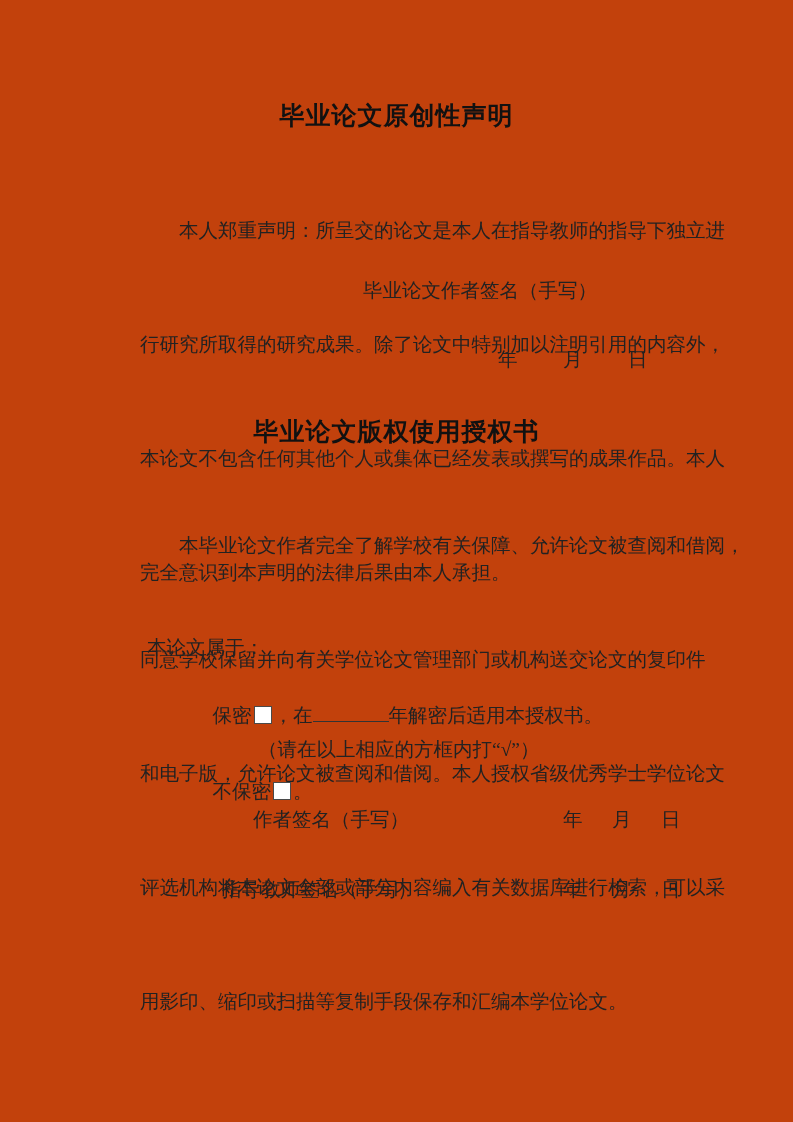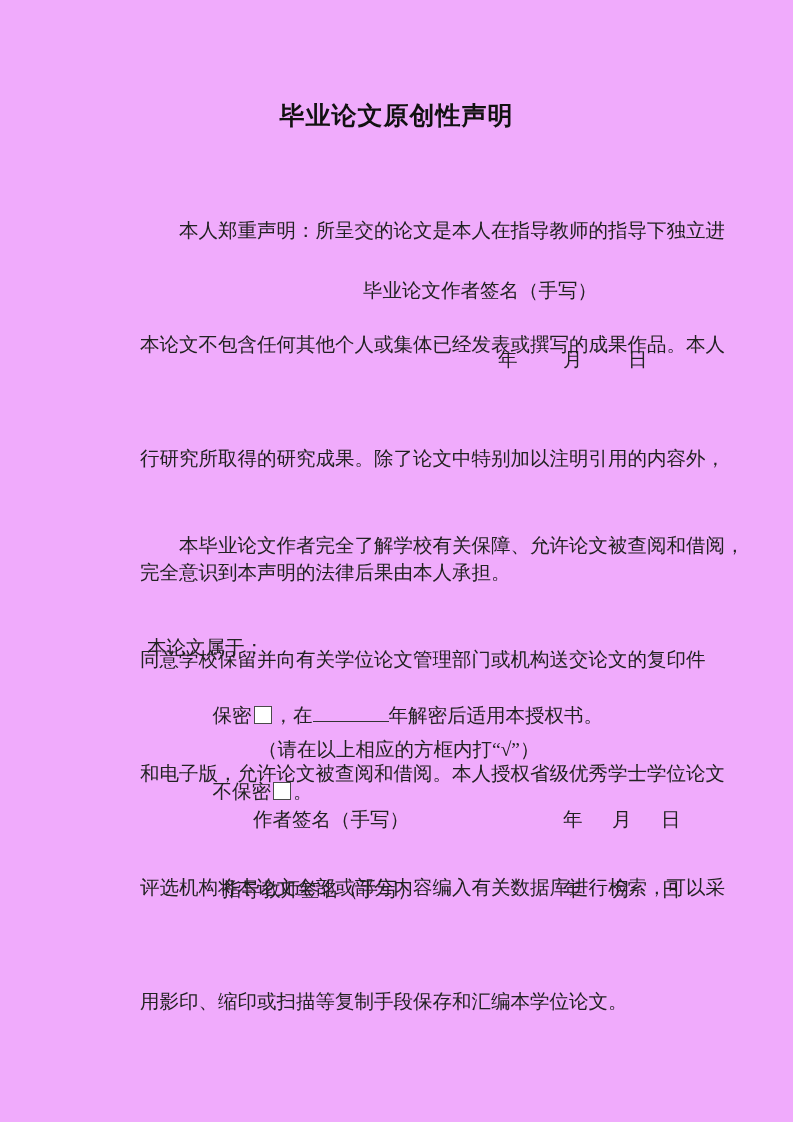--- a/index.html
+++ b/index.html
@@ -1,19 +1,19 @@
 <!DOCTYPE html>
 <html><head>
 <meta charset="utf-8">
 <style>
   html,body { margin:0; padding:0; background:#ffffff; }
   .page {
     position:relative;
     width:793px; height:1122px;
-    background:#f0abfc;
+    background:#c2410c;
     color:#222;
     font-family:"Liberation Serif","DejaVu Serif",serif;
     font-size:19.5px;
     overflow:hidden;
   }
   .doc-title {
     position:absolute; left:0; width:793px; margin:0;
     text-align:center;
     font-family:"Liberation Sans","DejaVu Sans",sans-serif;
     font-weight:bold; font-size:25px; line-height:30px;
@@ -49,29 +49,30 @@
 </style>
 </head>
 <body>
 
 <div class="page">
 
   <h1 class="doc-title t1">毕业论文原创性声明</h1>
 
   <div class="para p1">
     <div class="line">　　本人郑重声明：所呈交的论文是本人在指导教师的指导下独立进</div>
+    <div class="line">行研究所取得的研究成果。除了论文中特别加以注明引用的内容外，</div>
     <div class="line">本论文不包含任何其他个人或集体已经发表或撰写的成果作品。本人</div>
-    <div class="line">行研究所取得的研究成果。除了论文中特别加以注明引用的内容外，</div>
     <div class="line">完全意识到本声明的法律后果由本人承担。</div>
   </div>
 
   <div class="abs sig1">毕业论文作者签名（手写）</div>
 
   <div class="abs date1">年　月　日</div>
 
+  <h1 class="doc-title t2">毕业论文版权使用授权书</h1>
 
   <div class="para p2">
     <div class="line">　　本毕业论文作者完全了解学校有关保障、允许论文被查阅和借阅，</div>
     <div class="line">同意学校保留并向有关学位论文管理部门或机构送交论文的复印件</div>
     <div class="line">和电子版，允许论文被查阅和借阅。本人授权省级优秀学士学位论文</div>
     <div class="line">评选机构将本论文全部或部分内容编入有关数据库进行检索，可以采</div>
     <div class="line">用影印、缩印或扫描等复制手段保存和汇编本学位论文。</div>
   </div>
 
   <div class="abs belongs">本论文属于：</div>

